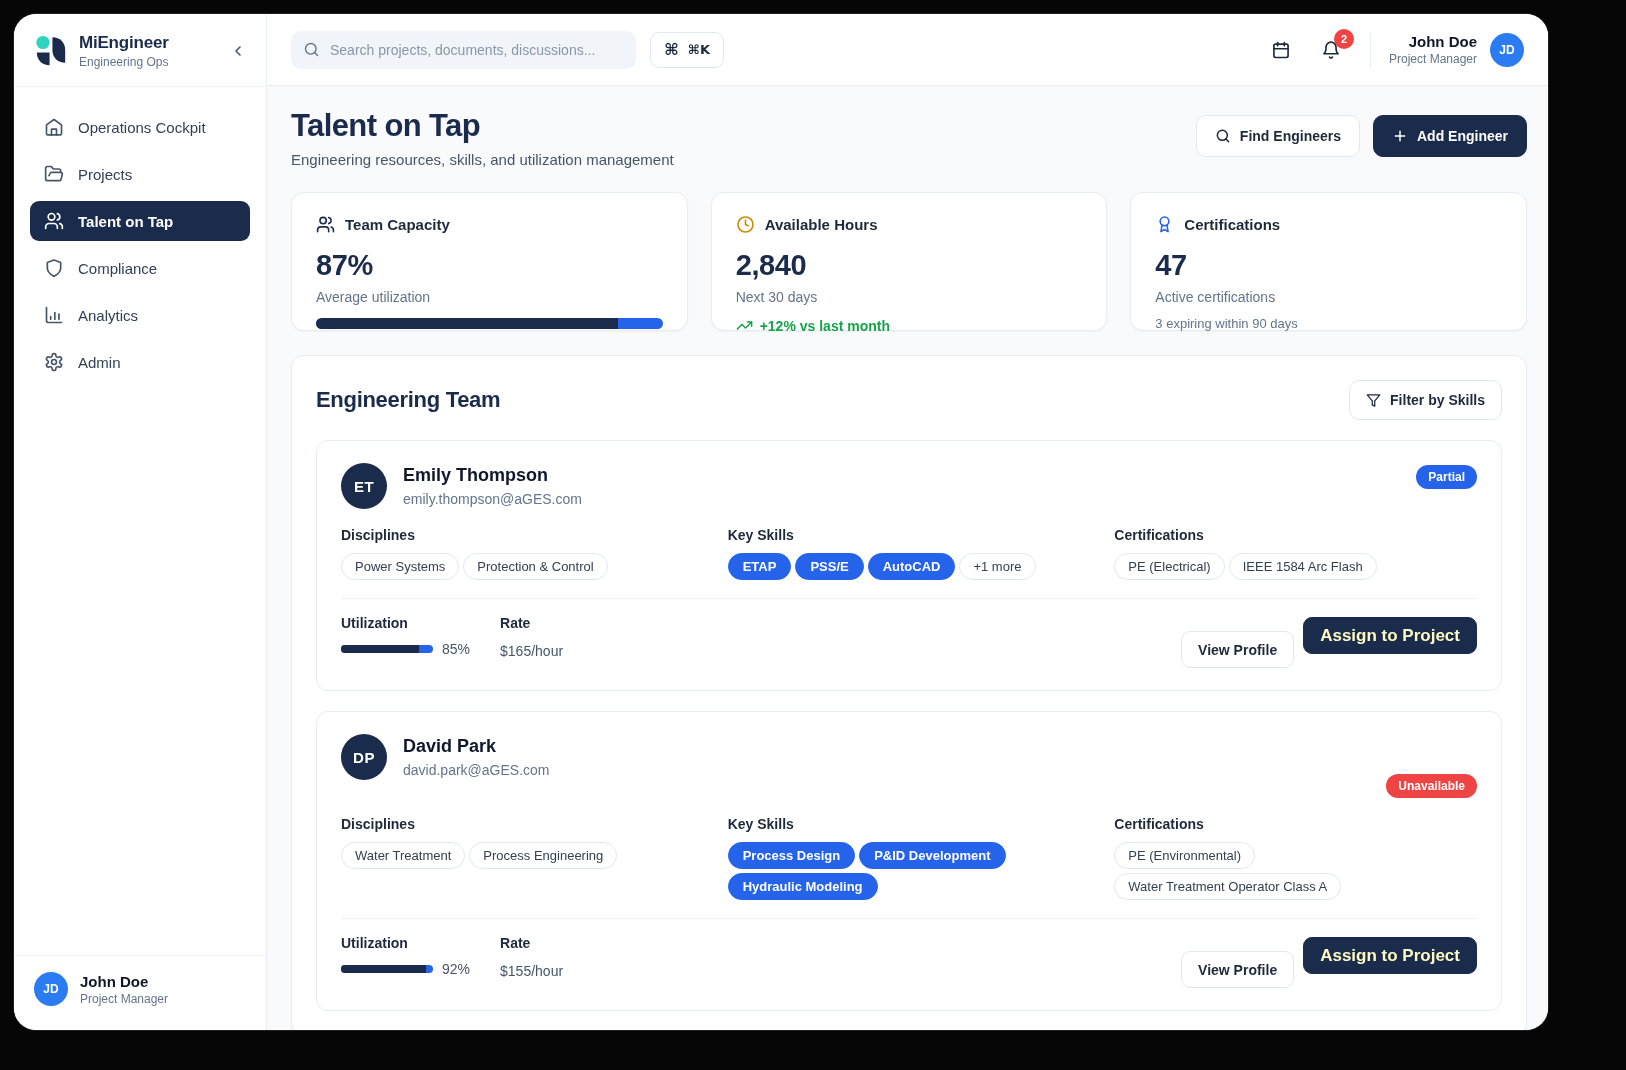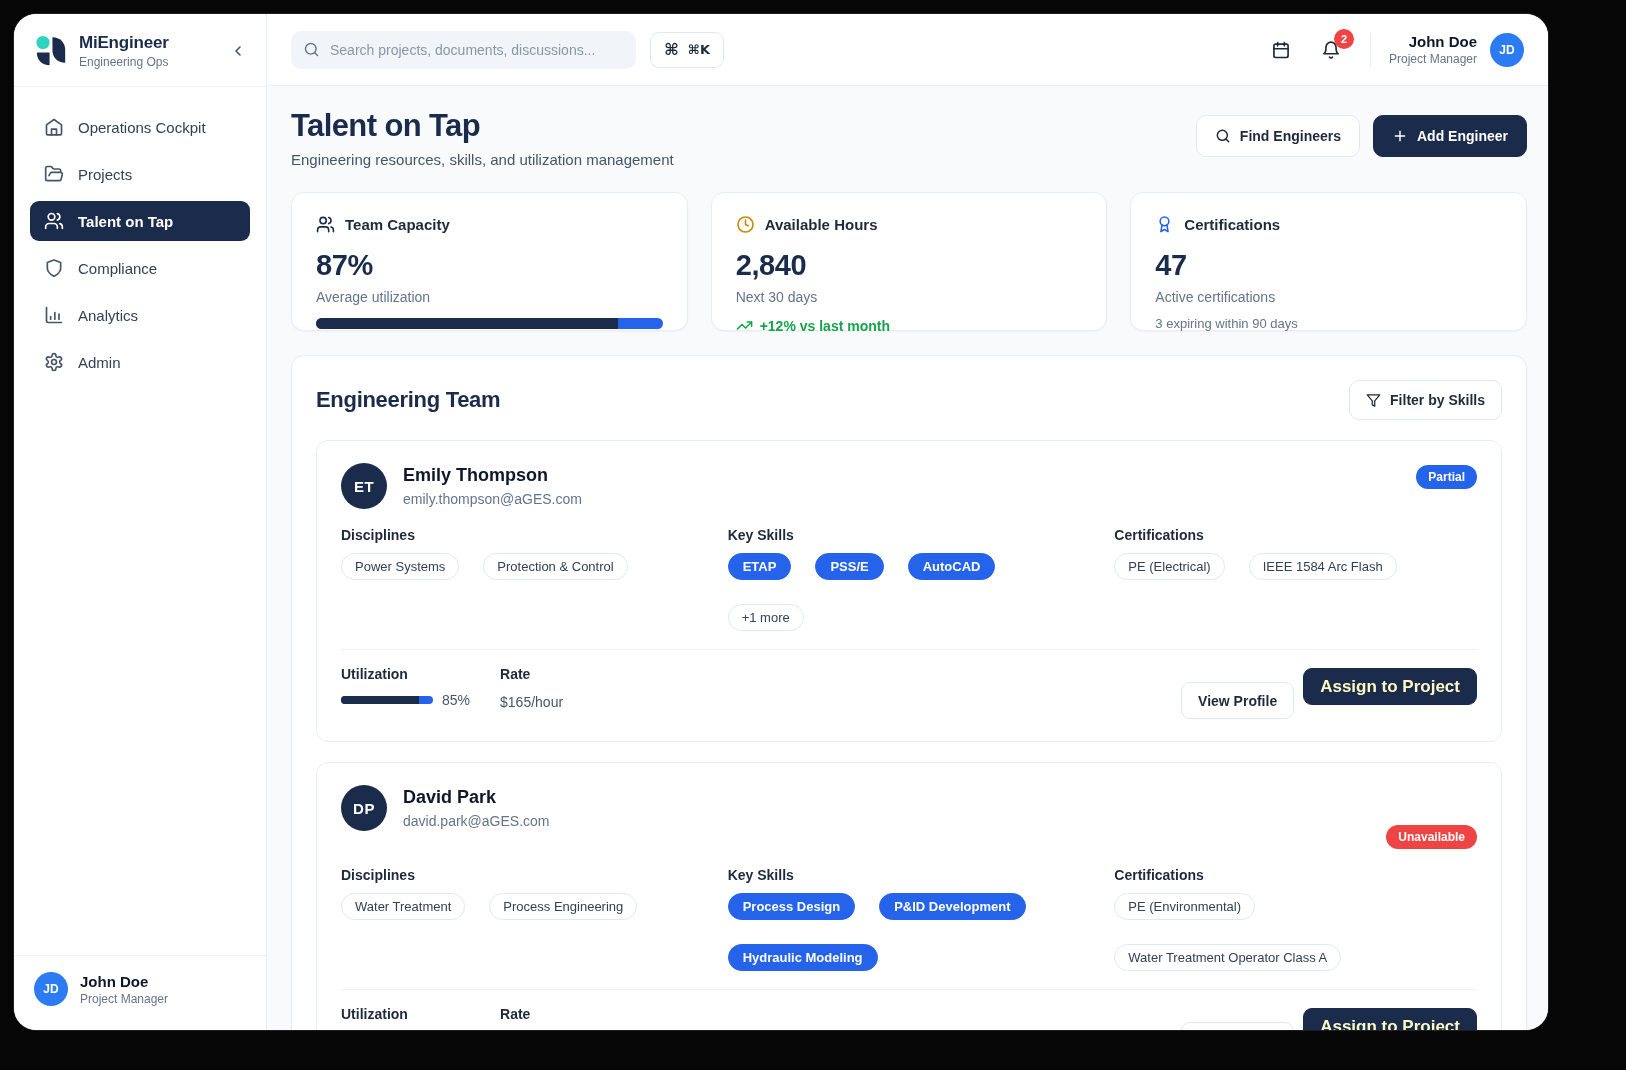--- a/index.html
+++ b/index.html
@@ -71,21 +71,21 @@
   .btn-filter { margin-left:auto; background:#fff; border:1px solid #e2e8f0; color:#1e293b; padding:0 16px; height:40px; border-radius:10px; }
 
   .eng-card { border:1px solid #e8edf3; border-radius:12px; padding:22px 24px; margin-top:20px; }
   .eng-top { display:flex; align-items:flex-start; gap:16px; }
   .avatar-lg { width:46px; height:46px; border-radius:50%; background:#1b2b4b; color:#fff; font-size:15px; font-weight:600; display:flex; align-items:center; justify-content:center; letter-spacing:.5px; }
   .eng-name { font-size:18px; font-weight:700; color:#0f172a; margin-top:2px; }
   .eng-email { font-size:14px; color:#64748b; margin-top:5px; }
   .status-pill { margin-left:auto; color:#fff; font-size:12px; font-weight:600; border-radius:999px; padding:5px 12px; margin-top:2px; }
   .eng-cols { display:grid; grid-template-columns:1fr 1fr 1fr; gap:24px; margin-top:18px; }
   .col-label { font-size:14px; font-weight:700; color:#1e293b; }
-  .chips { display:flex; flex-wrap:wrap; gap:24px; margin-top:10px; }
+  .chips { display:flex; flex-wrap:wrap; gap:4px; margin-top:10px; }
   .chip { font-size:13px; color:#334155; background:#fff; border:1px solid #e2e8f0; border-radius:999px; padding:5px 13px; white-space:nowrap; }
   .chip-blue { font-size:13px; font-weight:600; color:#fff; background:#2563eb; border:1px solid #2563eb; border-radius:999px; padding:5px 14px; white-space:nowrap; }
   .eng-bottom { border-top:1px solid #eef2f6; margin-top:18px; padding-top:16px; display:flex; align-items:flex-start; gap:30px; }
   .metric-label { font-size:14px; font-weight:700; color:#1e293b; }
   .util-row { display:flex; align-items:center; gap:9px; margin-top:10px; }
   .util-bar { width:92px; height:8px; border-radius:999px; background:#2563eb; overflow:hidden; }
   .util-fill { height:100%; background:#1b2b4b; }
   .metric-value { font-size:14px; color:#475569; }
   .rate-value { font-size:14px; color:#475569; margin-top:12px; }
   .eng-actions { margin-left:auto; display:flex; gap:9px; margin-top:2px; }

